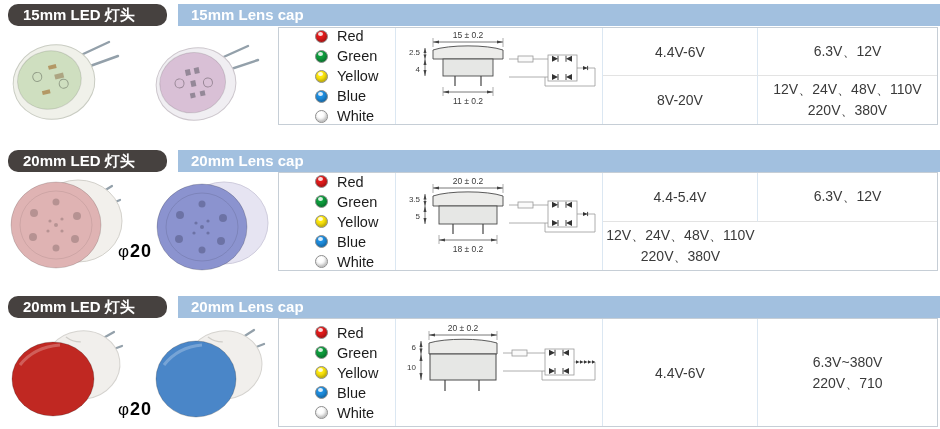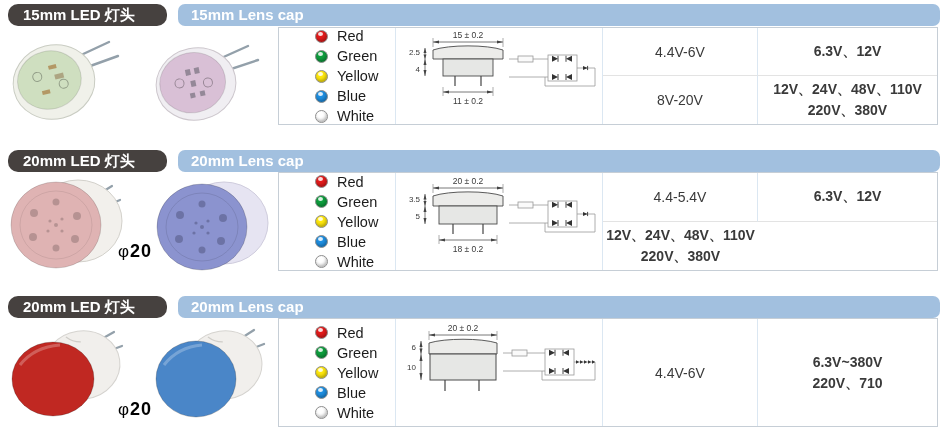--- a/index.html
+++ b/index.html
@@ -11,21 +11,21 @@
   .sec { position:absolute; left:0; width:940px; }
 
   
   .banner-row { position:absolute; left:8px; right:0; height:22px; display:flex; }
   .led-banner {
     width:159px; background:var(--led-banner-bg,#46413f); color:var(--banner-text,#fff);
     font-weight:bold; font-size:15px; line-height:22px; padding-left:15px;border-radius:10px;
   }
   .lens-banner {
     flex:1; margin-left:11px; background:var(--lens-banner-bg,#a2c0df); color:var(--banner-text,#fff);
-    font-weight:bold; font-size:15px; line-height:22px; padding-left:13px;border-radius:7px;
+    font-weight:bold; font-size:15px; line-height:22px; padding-left:13px;
   }
 
   
   .photos { position:absolute; left:0; top:24px; width:278px; bottom:0; }
   .product { position:absolute; }
   .phi { position:absolute; left:70px; width:130px; text-align:center;
          font-size:17px; color:#000; letter-spacing:1px; }
   .phi b { font-size:18px; }
 
   
@@ -47,21 +47,21 @@
     position:relative; width:13px; height:13px; border-radius:50%;
     border:1px solid #8d8d8d; box-shadow:inset -1px -2px 3px rgba(0,0,0,.28);
   }
   .dot::before {
     content:""; position:absolute; left:2px; top:1px; width:5px; height:4px;
     border-radius:50%; background:rgba(255,255,255,.85);
   }
   .clabel { font-size:14.5px; color:#1c1c1c; }
 
   .volt-lines { text-align:center; line-height:21px; }
-  .volt-lines span { display:block;font-weight:bold; }
+  .volt-lines span { display:block; }
   .volt-lines span:empty { display:none; }
 
   svg text { font-family:"Liberation Sans", sans-serif; fill:#3a3a3a; }
 </style>
 </head>
 <body>
 
 <div class="page">
 
   <section class="sec" style="top:0;height:145px;">

